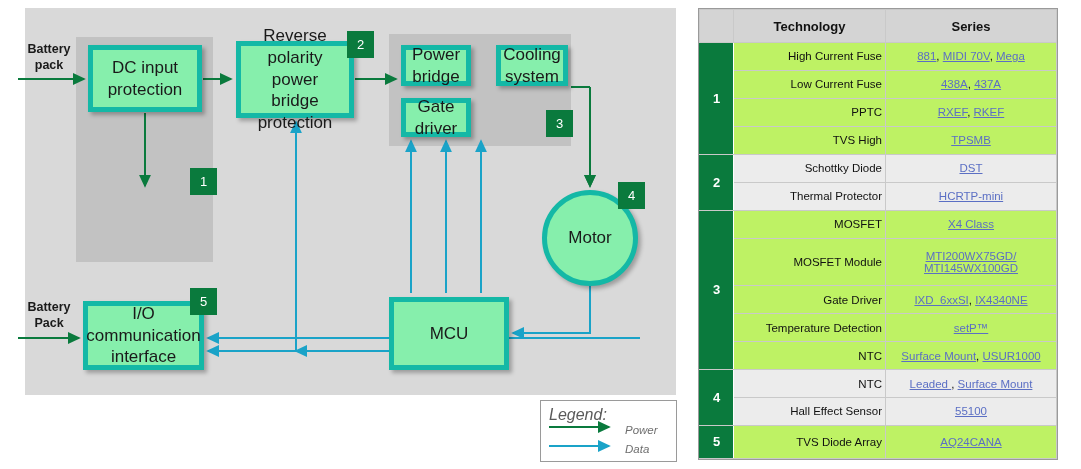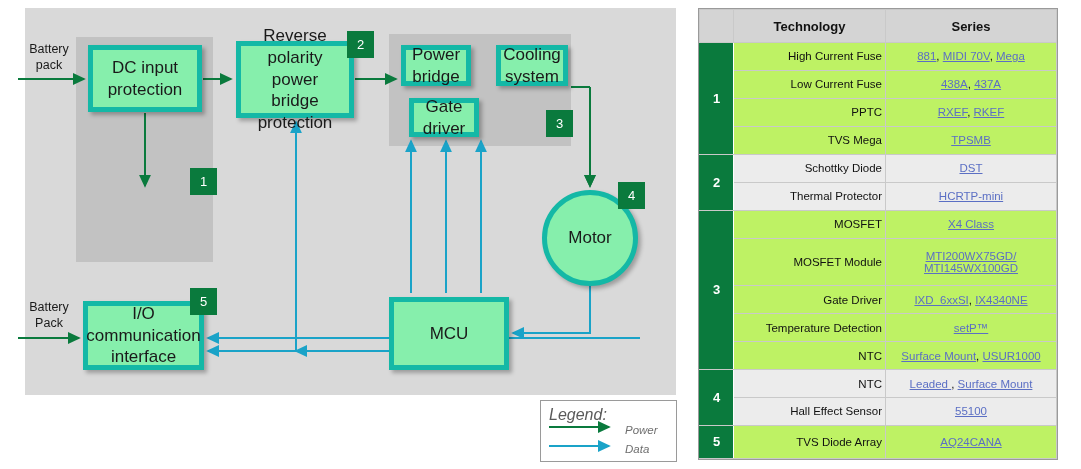--- a/index.html
+++ b/index.html
@@ -14,35 +14,35 @@
   #grp-power{left:389px;top:34px;width:182px;height:112px;}
 
   .node{position:absolute;background:#86efac;border:5px solid #14b8a6;
         box-shadow:3px 3px 4px rgba(0,0,0,0.28);
         display:flex;align-items:center;justify-content:center;text-align:center;
         font-size:17px;color:#1a1a1a;line-height:1.28;box-sizing:border-box;padding:2px;}
   #n-dcinput{left:88px;top:45px;width:114px;height:67px;}
   #n-aux{left:80px;top:190px;width:122px;height:63px;}
   #n-revpol{left:236px;top:41px;width:118px;height:77px;}
   #n-powerbridge{left:401px;top:45px;width:70px;height:41px;}
-  #n-gatedriver{left:401px;top:98px;width:70px;height:39px;margin-left:8px;}
+  #n-gatedriver{left:401px;top:98px;width:70px;height:39px;}
   #n-cooling{left:496px;top:45px;width:72px;height:41px;}
   #n-mcu{left:389px;top:297px;width:120px;height:73px;}
   #n-io{left:83px;top:301px;width:121px;height:69px;}
   #n-motor{left:542px;top:190px;width:96px;height:96px;border-radius:50%;}
 
   .badge{position:absolute;background:#0a7a3d;color:#ffffff;font-size:13px;
          display:flex;align-items:center;justify-content:center;width:27px;height:27px;}
   #b1{left:190px;top:168px;}
   #b2{left:347px;top:31px;}
   #b3{left:546px;top:110px;}
   #b4{left:618px;top:182px;}
   #b5{left:190px;top:288px;}
 
-  .extlabel{position:absolute;font-size:12.5px;color:#1a1a1a;text-align:center;line-height:1.25;}
+  .extlabel{position:absolute;font-size:12.5px;color:#1a1a1a;text-align:center;line-height:1.25;font-weight:bold;}
   #lbl-bp1{left:18px;top:42px;width:62px;}
   #lbl-bp2{left:18px;top:300px;width:62px;}
 
   #wires{position:absolute;left:0;top:0;width:690px;height:469px;}
 
   .legend{position:absolute;left:540px;top:400px;width:135px;height:60px;
           background:#ffffff;border:1px solid #9a9a9a;}
   .legend-title{position:absolute;left:8px;top:5px;font-size:16px;font-style:italic;
                 color:#5a5a5a;}
   .legend-row{position:absolute;font-size:11.5px;font-style:italic;color:#6e6e6e;}
@@ -162,21 +162,21 @@
         </tr>
         <tr>
           <td class="tech">Low Current Fuse</td>
           <td class="series"><a>438A</a><span class="sep">, </span><a>437A</a></td>
         </tr>
         <tr>
           <td class="tech">PPTC</td>
           <td class="series"><a>RXEF</a><span class="sep">, </span><a>RKEF</a></td>
         </tr>
         <tr>
-          <td class="tech">TVS Mega</td>
+          <td class="tech">TVS High</td>
           <td class="series"><a>TPSMB</a></td>
         </tr>
         <tr class="alt">
           <td class="grp" rowspan="2">2</td>
           <td class="tech">Schottky Diode</td>
           <td class="series"><a>DST</a></td>
         </tr>
         <tr class="alt">
           <td class="tech">Thermal Protector</td>
           <td class="series"><a>HCRTP-mini</a></td>

